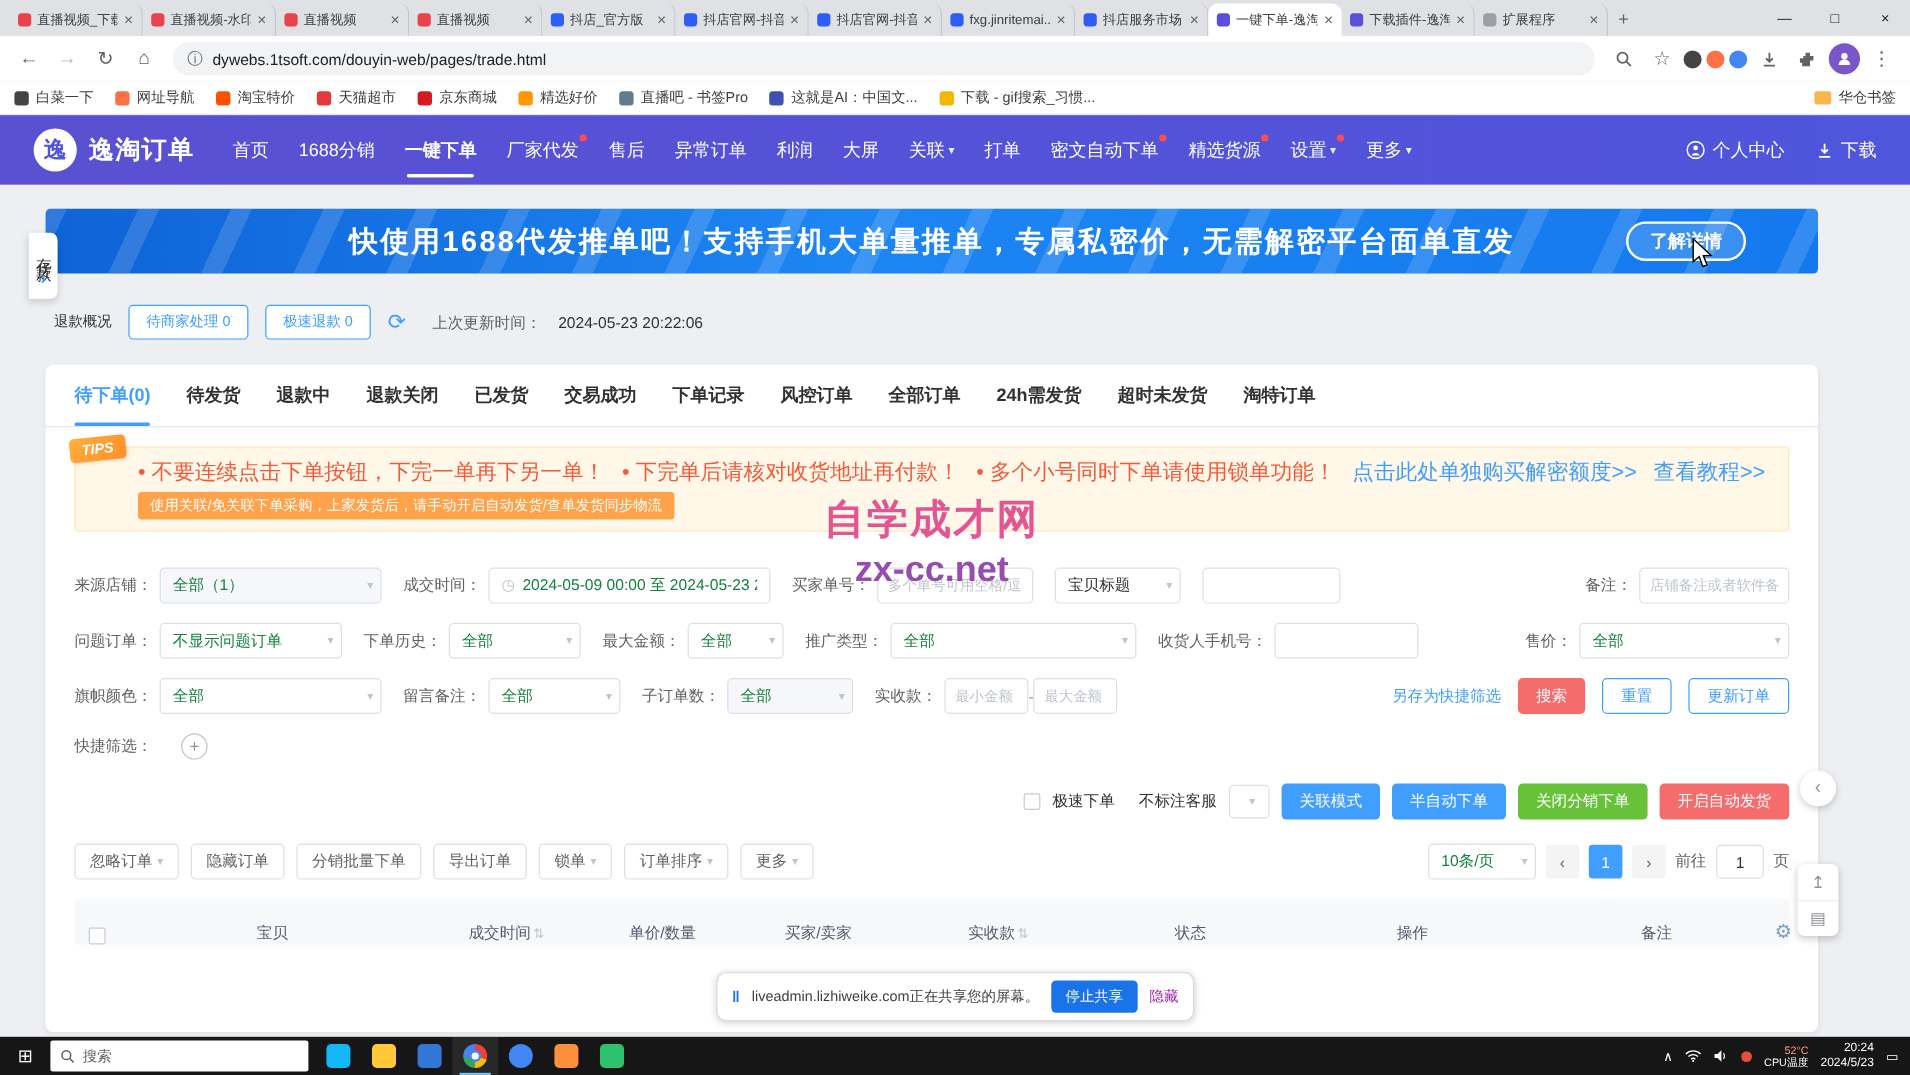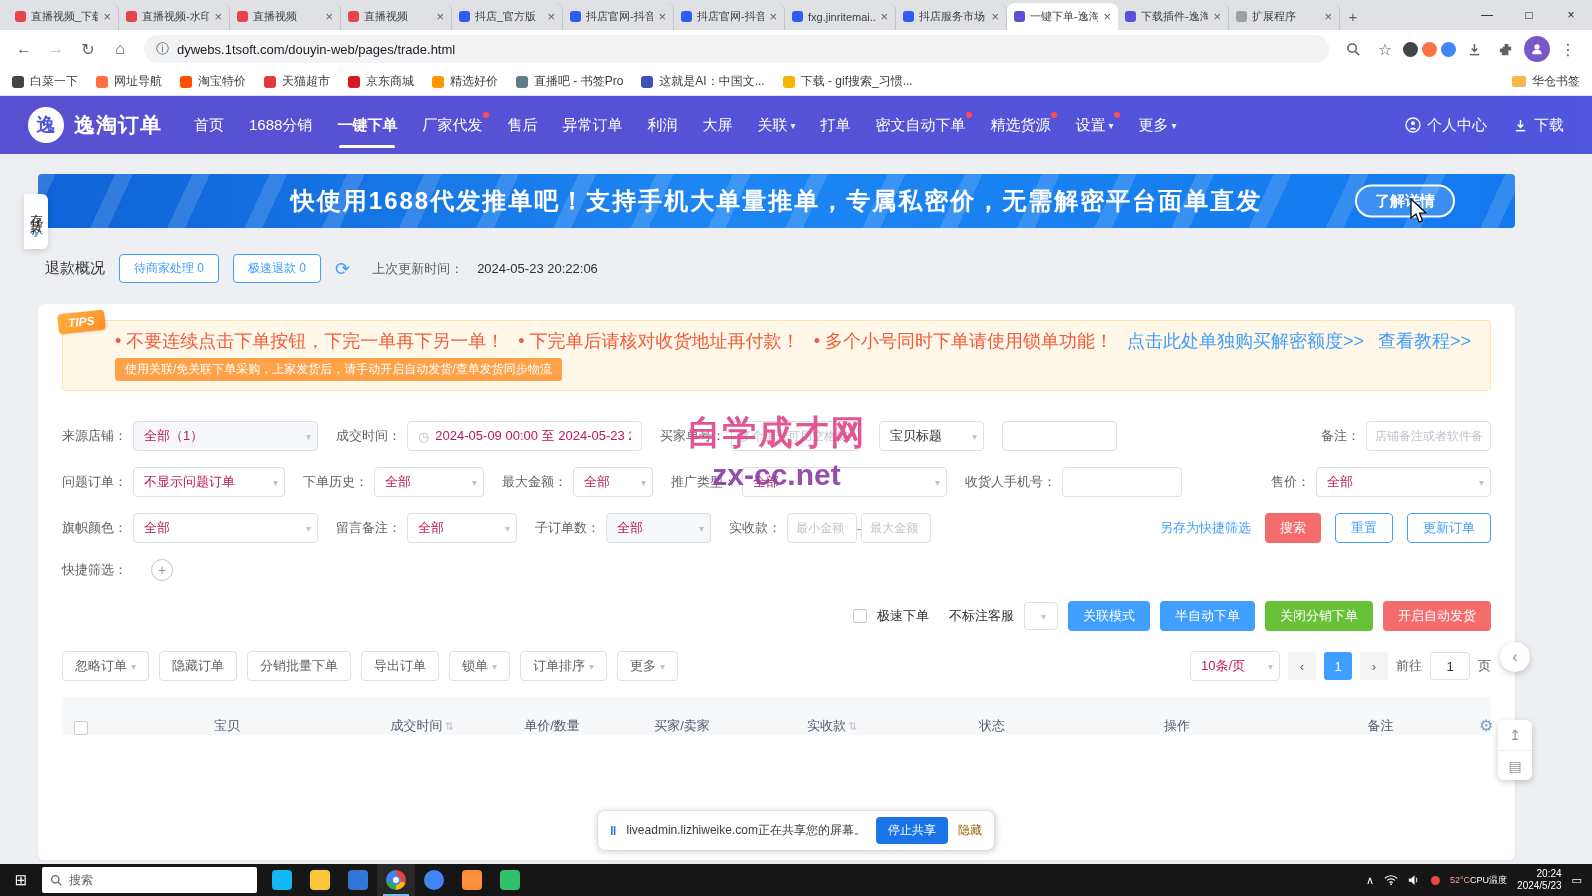--- a/index.html
+++ b/index.html
@@ -62,21 +62,21 @@
 .banner::before{content:"";position:absolute;inset:0;background:repeating-linear-gradient(115deg,rgba(255,255,255,.14) 0 16px,transparent 16px 70px)}
 .banner-text{position:relative;color:#fff;font-size:24px;font-weight:bold;letter-spacing:2px}
 .banner-btn{position:absolute;right:60px;top:50%;transform:translateY(-50%);border:2px solid #fff;background:rgba(255,255,255,.16);color:#fff;font-size:15px;font-weight:bold;padding:5px 18px;border-radius:18px}
 .cursor{position:absolute;left:1408px;top:44px;z-index:9}
 
 .side-tab{position:absolute;left:24px;top:40px;width:24px;background:#fff;border-radius:0 6px 6px 0;box-shadow:0 2px 6px rgba(0,0,0,.15);padding:10px 0 8px;display:flex;flex-direction:column;align-items:center;gap:8px;z-index:5}
 .side-text{writing-mode:vertical-rl;letter-spacing:4px;font-size:13px;color:#333}
 .side-arrow{color:var(--accent);font-size:15px;font-weight:bold}
 
 .refund-row{position:absolute;left:45px;top:100px;display:flex;align-items:center;gap:14px}
-.refund-title{font-size:15px}
+.refund-title{font-size:12px}
 .pill-btn{border:1px solid var(--accent);color:var(--accent);font-size:12px;padding:5px 14px;border-radius:4px;background:#fff;white-space:nowrap}
 .refresh-circ{color:var(--accent);font-size:18px}
 .upd-label{font-size:13px;color:#606266;margin-left:8px}
 .upd-time{font-size:13px}
 
 .card{position:absolute;left:38px;top:150px;width:1477px;height:556px;background:#fff;border-radius:6px;box-shadow:0 1px 4px rgba(0,0,0,.06)}
 
 .order-tabs{display:flex;align-items:center;gap:30px;height:52px;padding:0 24px;border-bottom:1px solid #e4e7ed;font-size:15px;font-weight:bold}
 .otab{position:relative;height:100%;display:flex;align-items:center;white-space:nowrap;cursor:pointer}
 .otab.active{color:var(--accent)}
@@ -91,21 +91,21 @@
 .tips-pill{display:inline-block;background:#ffa24a;color:#fff;font-size:12px;padding:3px 10px;border-radius:3px}
 
 .frow{display:flex;align-items:center;margin:0 24px;gap:18px}
 .frow.r1{margin-top:30px}
 .frow+.frow{margin-top:16px}
 .f-item{display:flex;align-items:center}
 .f-item.auto{margin-left:auto}
 .f-label{font-size:13px;color:#606266;margin-right:6px;white-space:nowrap}
 .select{position:relative;height:30px;border:1px solid #dcdfe6;border-radius:4px;background:#fff;display:flex;align-items:center;padding:0 22px 0 10px}
 .select.disabled{background:#f5f7fa}
-.sel-text{font-size:13px;color:#be185d;white-space:nowrap;overflow:hidden}
+.sel-text{font-size:13px;color:#15803d;white-space:nowrap;overflow:hidden}
 .select .caret{position:absolute;right:6px;color:#c0c4cc;font-size:10px}
 .f-input{height:30px;border:1px solid #dcdfe6;border-radius:4px;padding:0 8px;font-size:12px;color:#303133;font-family:inherit;background:#fff}
 .f-input::placeholder{color:#bfc4cc}
 .datefield{height:30px;border:1px solid #dcdfe6;border-radius:4px;display:flex;align-items:center;gap:6px;padding:0 10px;background:#fff}
 .clock-ic{color:#c0c4cc;font-size:13px}
 .w70{width:70px}.w80{width:80px}.w90{width:90px}.w95{width:105px}.w110{width:110px}.w115{width:115px}.w120{width:120px}
 .w125{width:125px}.w130{width:130px}.w150{width:152px}.w175{width:175px}.w185{width:185px}.w205{width:205px}.w235{width:235px}
 .dash{color:#909399;font-size:13px}
 .link{color:var(--accent);font-size:13px;white-space:nowrap;cursor:pointer}
 .btn{height:30px;border:none;border-radius:4px;font-size:13px;padding:0 15px;font-family:inherit;white-space:nowrap;cursor:pointer}
@@ -145,42 +145,42 @@
 .gear{color:#7f9bc8;font-size:16px;margin-left:auto}
 
 .watermark{position:absolute;left:38px;width:1477px;top:256px;text-align:center;pointer-events:none;z-index:6}
 .wm1{font-size:34px;font-weight:bold;color:var(--wm1);letter-spacing:2px;opacity:.92}
 .wm2{font-size:30px;font-weight:bold;color:var(--wm2);margin-top:2px;opacity:.92}
 
 .share-bar{position:absolute;left:50%;transform:translateX(-50%);top:656px;background:#fff;border:1px solid #dadce0;border-radius:8px;box-shadow:0 1px 6px rgba(0,0,0,.18);display:flex;align-items:center;gap:10px;padding:6px 12px;z-index:7}
 .pause-ic{color:#1a73e8;font-weight:bold;font-size:13px}
 .share-text{font-size:12px;color:#3c4043;white-space:nowrap}
 .share-stop{background:#1a73e8;color:#fff;font-size:12px;border-radius:4px;padding:5px 12px;border:none;font-family:inherit;cursor:pointer}
-.share-hide{color:#a16207;font-size:12px;cursor:pointer}
+.share-hide{color:#a21caf;font-size:12px;cursor:pointer}
 
 .float-circle{position:absolute;left:1500px;top:488px;width:30px;height:30px;border-radius:50%;background:#fff;box-shadow:0 2px 6px rgba(0,0,0,.2);display:flex;align-items:center;justify-content:center;color:#909399;font-size:16px;z-index:5}
 .float-widget{position:absolute;left:1498px;top:566px;width:34px;background:#fff;border-radius:6px;box-shadow:0 2px 6px rgba(0,0,0,.2);display:flex;flex-direction:column;z-index:5;overflow:hidden}
 .fw-btn{height:30px;display:flex;align-items:center;justify-content:center;color:#909399;font-size:14px}
 .fw-btn+.fw-btn{border-top:1px solid #eee}
 
 
 .taskbar{position:absolute;left:0;right:0;bottom:0;height:32px;background:#161616;display:flex;align-items:center;color:#fff;z-index:20}
 .tb-start{width:42px;height:100%;display:flex;align-items:center;justify-content:center;font-size:15px}
 .tb-search{width:215px;height:26px;background:#fff;border-radius:2px;display:flex;align-items:center;gap:6px;padding:0 8px;color:#5f6368;font-size:12px}
 .tb-icons{display:flex;height:100%;margin-left:6px}
 .tb-app{width:38px;height:100%;display:flex;align-items:center;justify-content:center;position:relative}
 .tb-app.active{background:rgba(255,255,255,.08)}
 .tb-app.active::after{content:"";position:absolute;bottom:0;left:6px;right:6px;height:2px;background:#76b9ed}
 .app-sq{width:20px;height:20px;border-radius:4px}
 .chrome-ball{width:20px;height:20px;border-radius:50%;background:conic-gradient(#ea4335 0 30%,#fbbc05 30% 50%,#34a853 50% 72%,#4285f4 72% 100%);position:relative}
 .chrome-ball::after{content:"";position:absolute;inset:5px;background:#fff;border:2px solid #4285f4;border-radius:50%}
 .tb-tray{margin-left:auto;display:flex;align-items:center;gap:10px;padding-right:10px}
 .tray-ic{font-size:11px;color:#fff}
 .temp-dot{width:9px;height:9px;border-radius:50%;background:#e74c3c}
-.tb-temp{display:flex;flex-direction:row;align-items:flex-end;line-height:1.15;font-size:9px}
+.tb-temp{display:flex;flex-direction:column;align-items:flex-end;line-height:1.15;font-size:9px}
 .temp-val{color:#ff9d8f}
 .tb-clock{display:flex;flex-direction:column;align-items:flex-end;line-height:1.25;font-size:10px}
 </style>
 </head>
 <body>
 
 <div class="screen">
 
   <div class="tabstrip">
     <div class="tab-list" id="tab-list">
@@ -431,20 +431,34 @@
       <span class="refund-title">退款概况</span>
       <span class="pill-btn">待商家处理 0</span>
       <span class="pill-btn">极速退款 0</span>
       <span class="refresh-circ">⟳</span>
       <span class="upd-label">上次更新时间：</span>
       <span class="upd-time">2024-05-23 20:22:06</span>
     </div>
 
     <div class="card">
 
+      <div class="order-tabs" id="order-tabs">
+          <div class="otab active">待下单(0)</div>
+          <div class="otab">待发货</div>
+          <div class="otab">退款中</div>
+          <div class="otab">退款关闭</div>
+          <div class="otab">已发货</div>
+          <div class="otab">交易成功</div>
+          <div class="otab">下单记录</div>
+          <div class="otab">风控订单</div>
+          <div class="otab">全部订单</div>
+          <div class="otab">24h需发货</div>
+          <div class="otab">超时未发货</div>
+          <div class="otab">淘特订单</div>
+        </div>
 
       <div class="tips">
         <span class="tips-badge">TIPS</span>
         <div class="tips-line1">
           <span class="tips-bullets" id="tips-bullets"><span class="tips-bullet">• 不要连续点击下单按钮，下完一单再下另一单！</span><span class="tips-bullet">• 下完单后请核对收货地址再付款！</span><span class="tips-bullet">• 多个小号同时下单请使用锁单功能！</span></span>
           <span class="tips-link">点击此处单独购买解密额度&gt;&gt;</span>
           <span class="tips-link">查看教程&gt;&gt;</span>
         </div>
         <div class="tips-line2">
           <span class="tips-pill">使用关联/免关联下单采购，上家发货后，请手动开启自动发货/查单发货同步物流</span>

